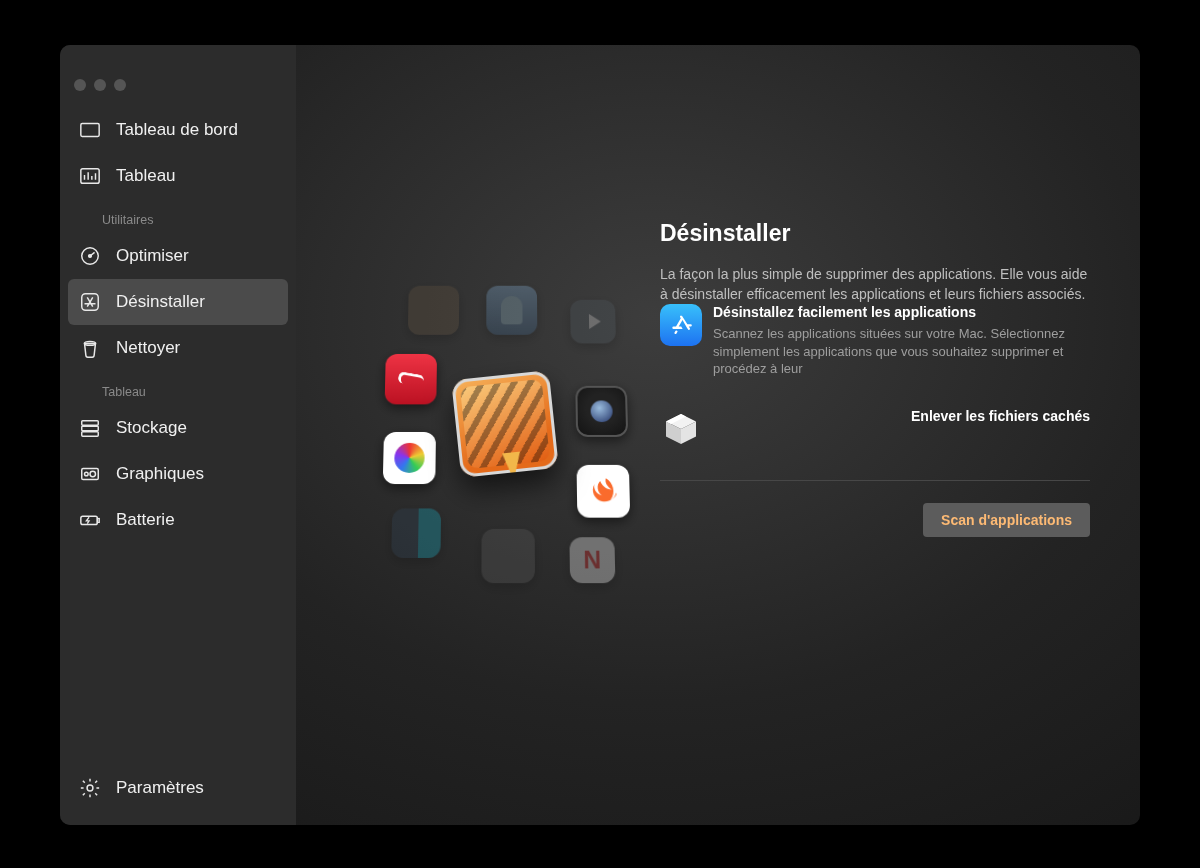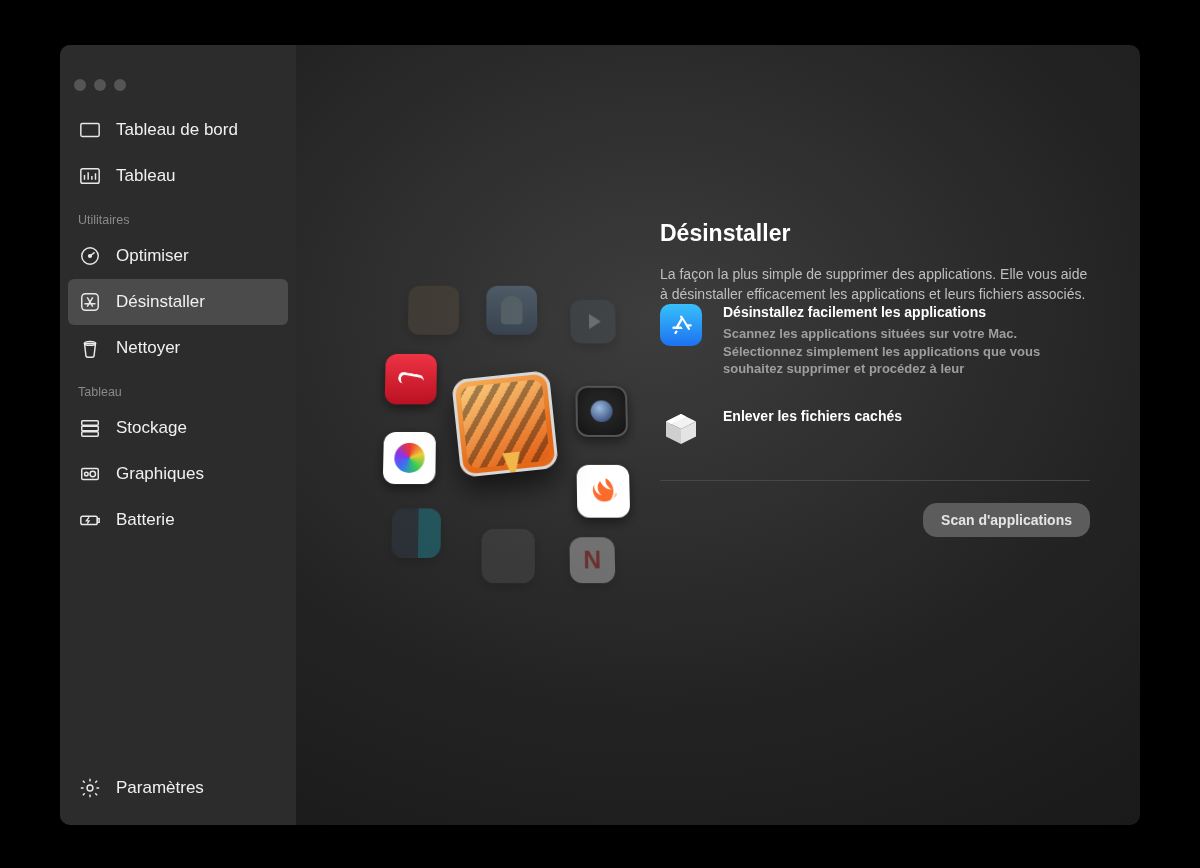--- a/index.html
+++ b/index.html
@@ -46,20 +46,21 @@
     width: 24px; height: 24px;
     display: flex; align-items: center; justify-content: center;
     flex-shrink: 0;
   }
   .nav-item .ico svg { width: 22px; height: 22px; stroke: #e8e8e8; fill: none; stroke-width: 1.6; }
 
   .section-label {
     color: #8a8a8a;
     font-size: 12.5px;
     padding: 14px 18px 6px;
+    margin-left: 24px;
   }
 
   .sidebar-spacer { flex: 1; }
 
   
   .main { flex: 1; position: relative; padding: 0; }
 
   .app-collage {
     position: absolute;
     left: 40px; top: 235px;
@@ -119,22 +120,23 @@
     color: #fff;
     margin-bottom: 18px;
   }
   .content .desc {
     font-size: 14px;
     line-height: 1.4;
     color: #bfbfbf;
   }
   .feature {
     display: flex;
-    gap: 21px;
+    gap: 11px;
     margin-bottom: 30px;
+    justify-content: space-between;
   }
   .feature .ficon {
     width: 42px; height: 42px;
     border-radius: 10px;
     flex-shrink: 0;
     display: flex; align-items: center; justify-content: center;
   }
   .feature .ficon.appstore {
     background: linear-gradient(180deg, #38c0fb, #1d72f1);
   }
@@ -143,38 +145,37 @@
   .feature h3 {
     font-size: 14px;
     font-weight: 600;
     color: #fff;
     margin-bottom: 5px;
   }
   .feature p {
     font-size: 13px;
     line-height: 1.35;
     color: #9e9e9e;
-    font-weight: bold;
   }
 
   .divider {
     border: none;
     border-top: 1px solid #474747;
     margin: 10px 0 22px;
   }
 
   .scan-btn {
     float: right;
     background: #5c5c5c;
-    color: #e5e5e5;
+    color: #fdba74;
     font-size: 14px;
     font-weight: 600;
     border: none;
     padding: 9px 18px;
-    border-radius: 14px;
+    border-radius: 4px;
     cursor: pointer;
   }
 
   
   .grid-icon { display: grid; grid-template-columns: repeat(3, 5px); grid-auto-rows: 5px; gap: 2px; }
   .grid-icon span { background: #e0e0e0; }
 </style>
 </head>
 <body>
 

